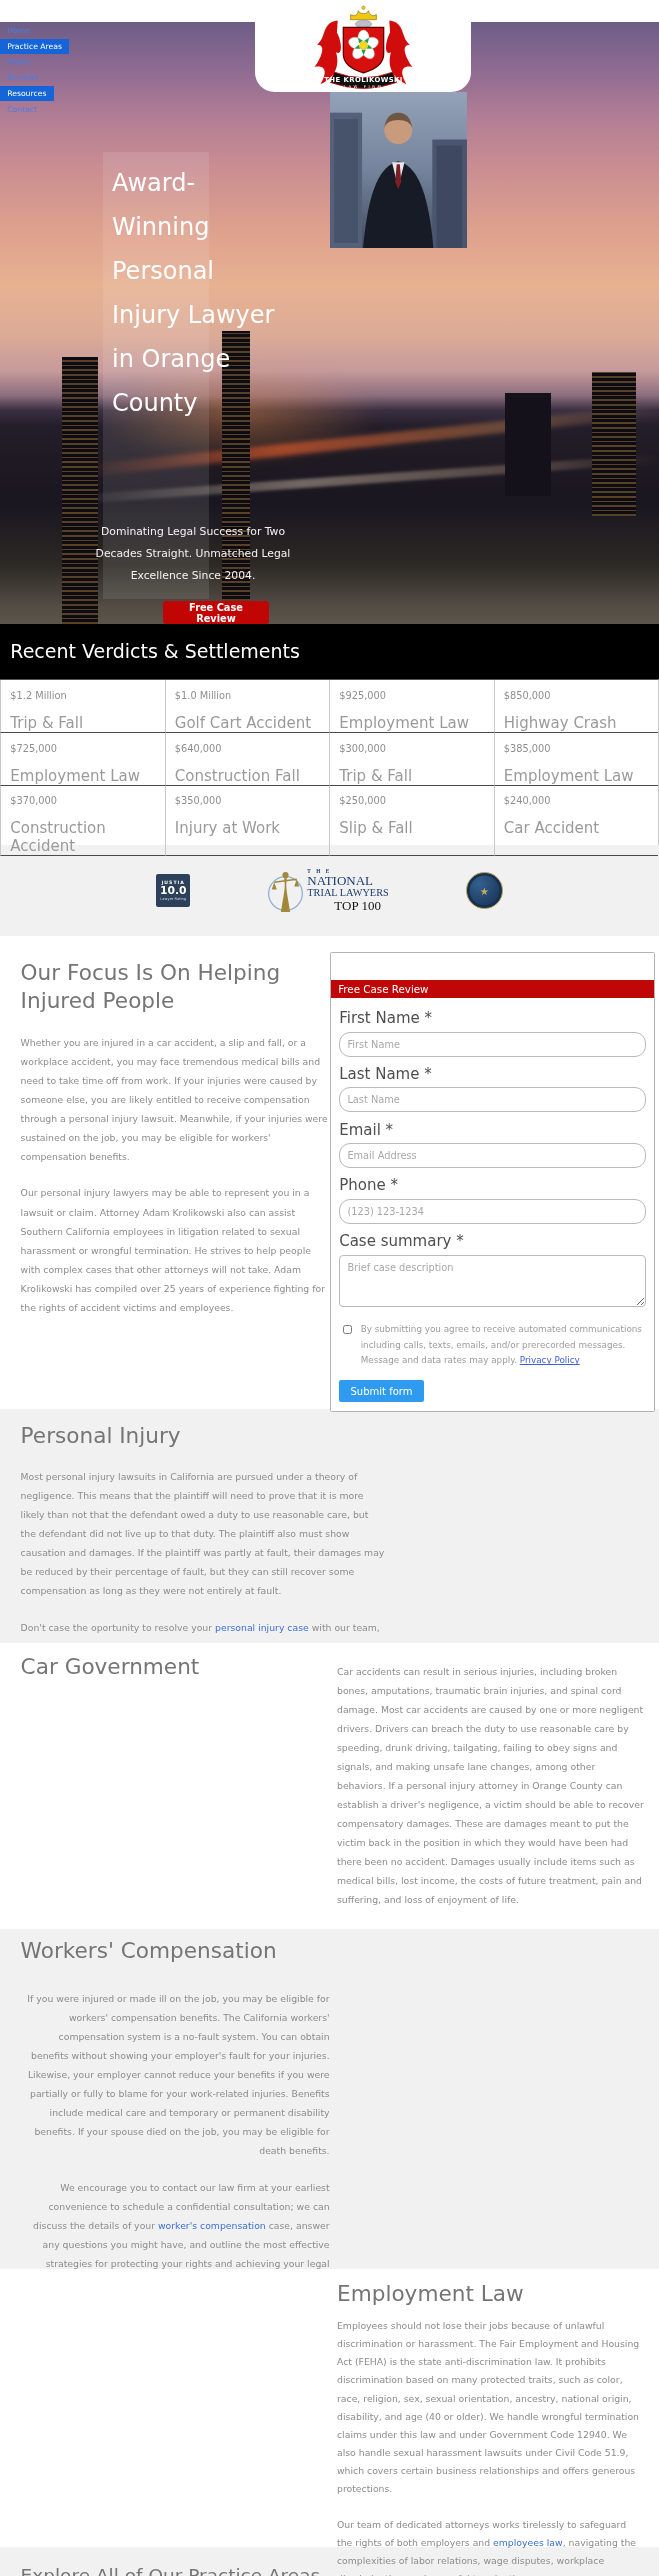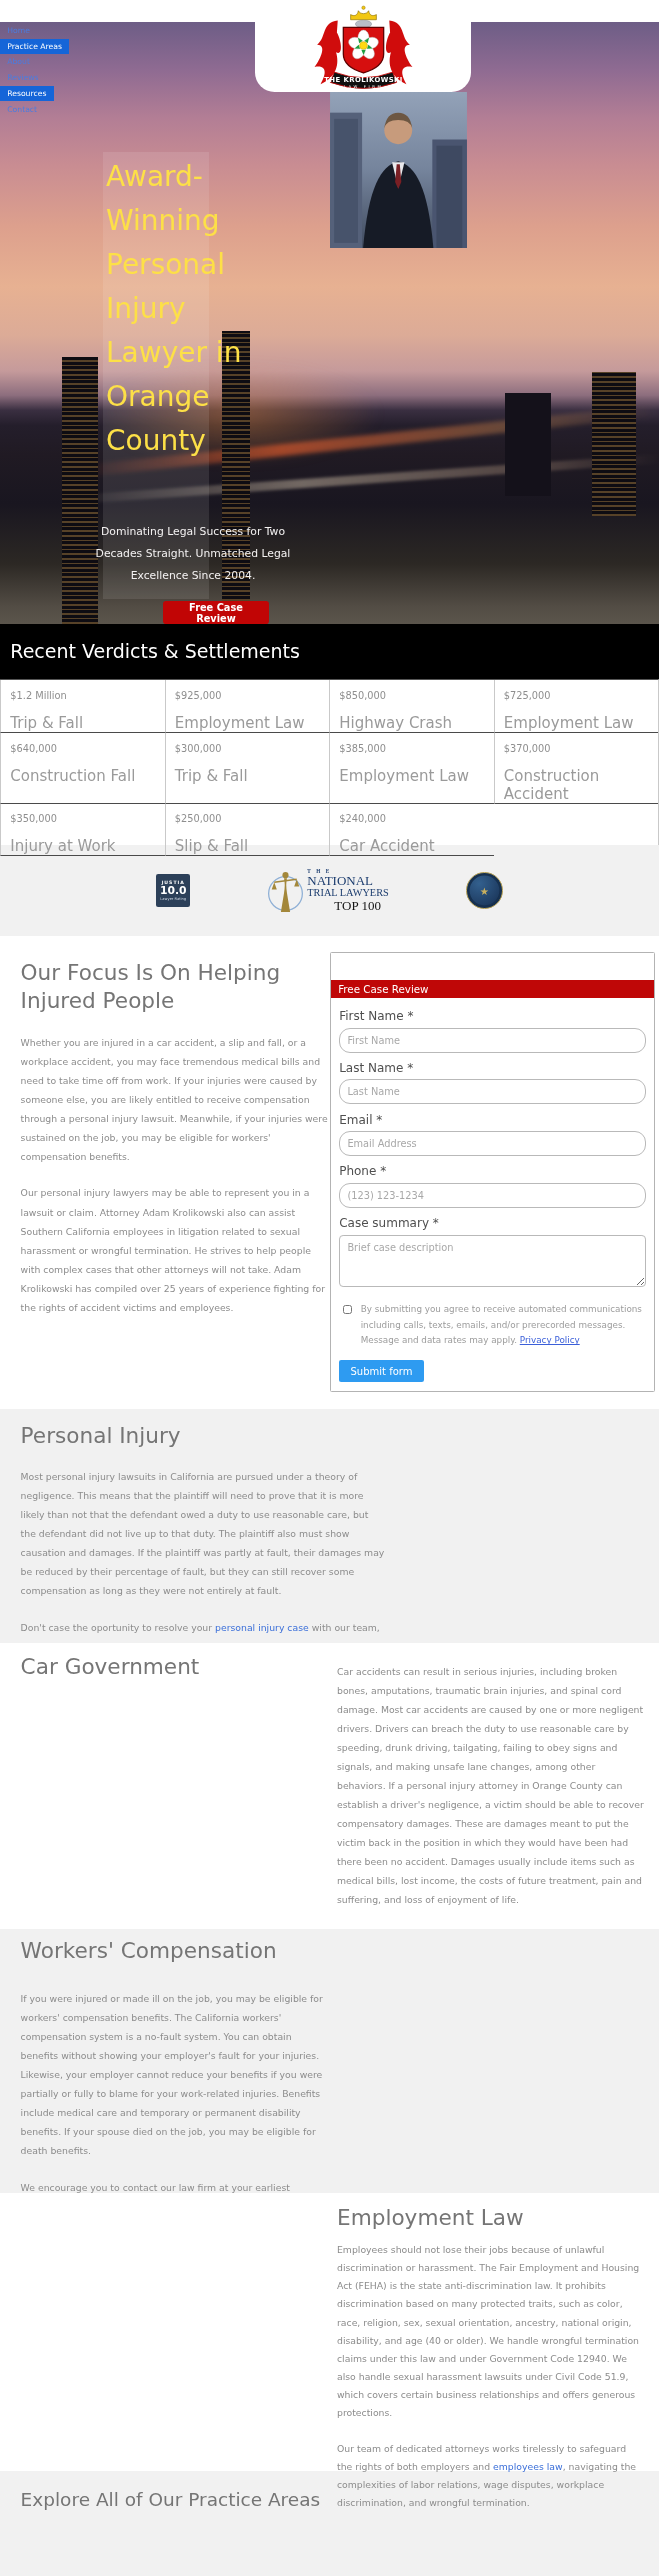--- a/index.html
+++ b/index.html
@@ -15,22 +15,22 @@
       #191620 80%,#2c2824 90%,#524c44 97%,#5b554c 100%); }
   .glow1 { position:absolute; left:93px; top:340px; width:289px; height:103px; border-radius:50%;
     background:radial-gradient(ellipse at center,rgba(255,150,60,.38),rgba(255,150,60,0) 70%); filter:blur(6.2px); }
   .rib1 { position:absolute; left:77px; top:413px; width:582px; height:12.4px; transform:rotate(-6deg);
     background:linear-gradient(90deg,rgba(255,120,50,0),rgba(255,100,45,.55) 35%,rgba(255,170,90,.30) 75%,rgba(255,120,50,0)); filter:blur(2.1px); }
   .rib2 { position:absolute; left:62px; top:453px; width:598px; height:9.3px; transform:rotate(-4deg);
     background:linear-gradient(90deg,rgba(255,235,205,0),rgba(255,235,205,.38) 40%,rgba(255,210,170,.22) 80%,rgba(255,235,205,0)); filter:blur(1.5px); }
   .bld { position:absolute; background:#0e0c12; }
   .bld.windows { background-image:repeating-linear-gradient(0deg,rgba(255,190,90,.30) 0 1.5px,rgba(0,0,0,0) 1.5px 4.6px); }
   .hero-overlay { position:absolute; left:103px; top:152px; width:106px; height:447px; background:rgba(255,255,255,.10); }
-  .hero-title { position:absolute; left:106px; top:155px; width:170px; margin:0; color:#fde047; font-weight:400;
-    font-size:28px; line-height:44px; }
+  .hero-title { position:absolute; left:106px; top:155px; width:170px; margin:6px; color:#ffffff; font-weight:400;
+    font-size:24px; line-height:44px; }
   .hero-sub { position:absolute; left:77px; top:521px; width:232px; margin:0; color:#f4f2f2;
     font-size:10.8px; line-height:2.05; text-align:center; }
   .hero-cta { position:absolute; left:163px; top:601px; width:106px; height:23px; background:#c10505;
     color:#fff; border:none; border-radius:3.1px; font-size:9.8px; font-weight:700; cursor:pointer;
     font-family:"DejaVu Sans",sans-serif; }
   .top-strip { position:absolute; left:0; top:0; width:659px; height:22px; background:#fff; }
 
   
   .logo-panel { position:absolute; left:255px; top:0; width:216px; height:92px; background:#fff;
     border-radius:0 0 19.6px 19.6px; display:flex; align-items:flex-start; justify-content:center; }
@@ -77,41 +77,41 @@
   .focus { position:relative; height:473px; background:#fff; }
   .focus-left { position:absolute; left:20.6px; top:23px; width:309px; }
   .focus-left h2 { font-size:21.6px; line-height:1.3; margin-bottom:17.5px; }
 
   
   .form-card { position:absolute; left:330px; top:15.5px; width:325px; border:0.5px solid #b3b3b3;
     border-radius:1.5px; background:#fff; }
   .form-spacer { height:27px; }
   .form-red { background:#bf0707; color:#fff; font-size:10.3px; padding:3.1px 7.2px; }
   .form-body { padding:3.1px 8.2px 9.3px; }
-  .f-label { display:block; font-size:12px; color:#4f4f4f; margin:8.2px 0 4.6px; }
+  .f-label { display:block; font-size:15px; color:#4f4f4f; margin:8.2px 0 4.6px; }
   .f-input { width:100%; height:25px; border:0.5px solid #b9b9b9; border-radius:11px; padding:0 7.2px;
     font-size:9.8px; color:#333; font-family:"DejaVu Sans",sans-serif; }
   .f-area { width:100%; height:52px; border:0.5px solid #b9b9b9; border-radius:4.1px; padding:6.2px 7.2px;
     font-size:9.8px; color:#333; font-family:"DejaVu Sans",sans-serif; }
   .f-input::placeholder,.f-area::placeholder { color:#a8a8a8; }
   .consent { display:flex; gap:5.2px; margin-top:13.4px; font-size:8.8px; color:#9c9c9c; line-height:1.78; }
   .consent input { width:9.3px; height:9.3px; margin-top:2.6px; flex:none; }
   .consent a { color:#3b5fd9; text-decoration:underline; cursor:pointer;text-align:center; }
   .submit-btn { margin-top:11.3px; background:#2e9bf1; color:#fff; border:none; border-radius:2.1px;
     font-size:10px; padding:5.2px 11.3px; cursor:pointer; font-family:"DejaVu Sans",sans-serif; }
 
   .personal { height:234px; background:#f1f1f1; padding:14.4px 0 0 20.6px; }
   .personal h2 { margin-bottom:18.5px; }
   .personal .para { width:366px; }
 
   .car { position:relative; height:286px; background:#fff; }
   .car h2 { position:absolute; left:20.6px; top:11.3px; }
   .car .col { position:absolute; left:337px; top:18.5px; width:307px; }
 
-  .workers { position:relative; height:264px; background:#f1f1f1; }
+  .workers { position:relative; height:340px; background:#f1f1f1;text-align:right; }
   .workers h2 { position:absolute; left:20.6px; top:9.3px; }
   .workers .col { position:absolute; left:20.6px; top:60px; width:309px; }
 
   .employment { position:relative; height:278px; background:#fff; }
   .employment h2 { position:absolute; left:337px; top:12.4px; }
   .employment .col { position:absolute; left:337px; top:48px; width:307px; }
   .employment .para { line-height:1.95; }
 
   
   .explore { height:361px; background:#f1f1f1; padding:17.5px 20.6px 0; }
@@ -227,20 +227,24 @@
 
   <div class="vband">
     <h2>Recent Verdicts &amp; Settlements</h2>
   </div>
   <div class="vgrid">
     <div class="vcell">
         <div class="vamount">$1.2 Million</div>
         <div class="vlabel">Trip &amp; Fall</div>
       </div>
     <div class="vcell">
+        <div class="vamount">$1.0 Million</div>
+        <div class="vlabel">Golf Cart Accident</div>
+      </div>
+    <div class="vcell">
         <div class="vamount">$925,000</div>
         <div class="vlabel">Employment Law</div>
       </div>
     <div class="vcell">
         <div class="vamount">$850,000</div>
         <div class="vlabel">Highway Crash</div>
       </div>
     <div class="vcell">
         <div class="vamount">$725,000</div>
         <div class="vlabel">Employment Law</div>

